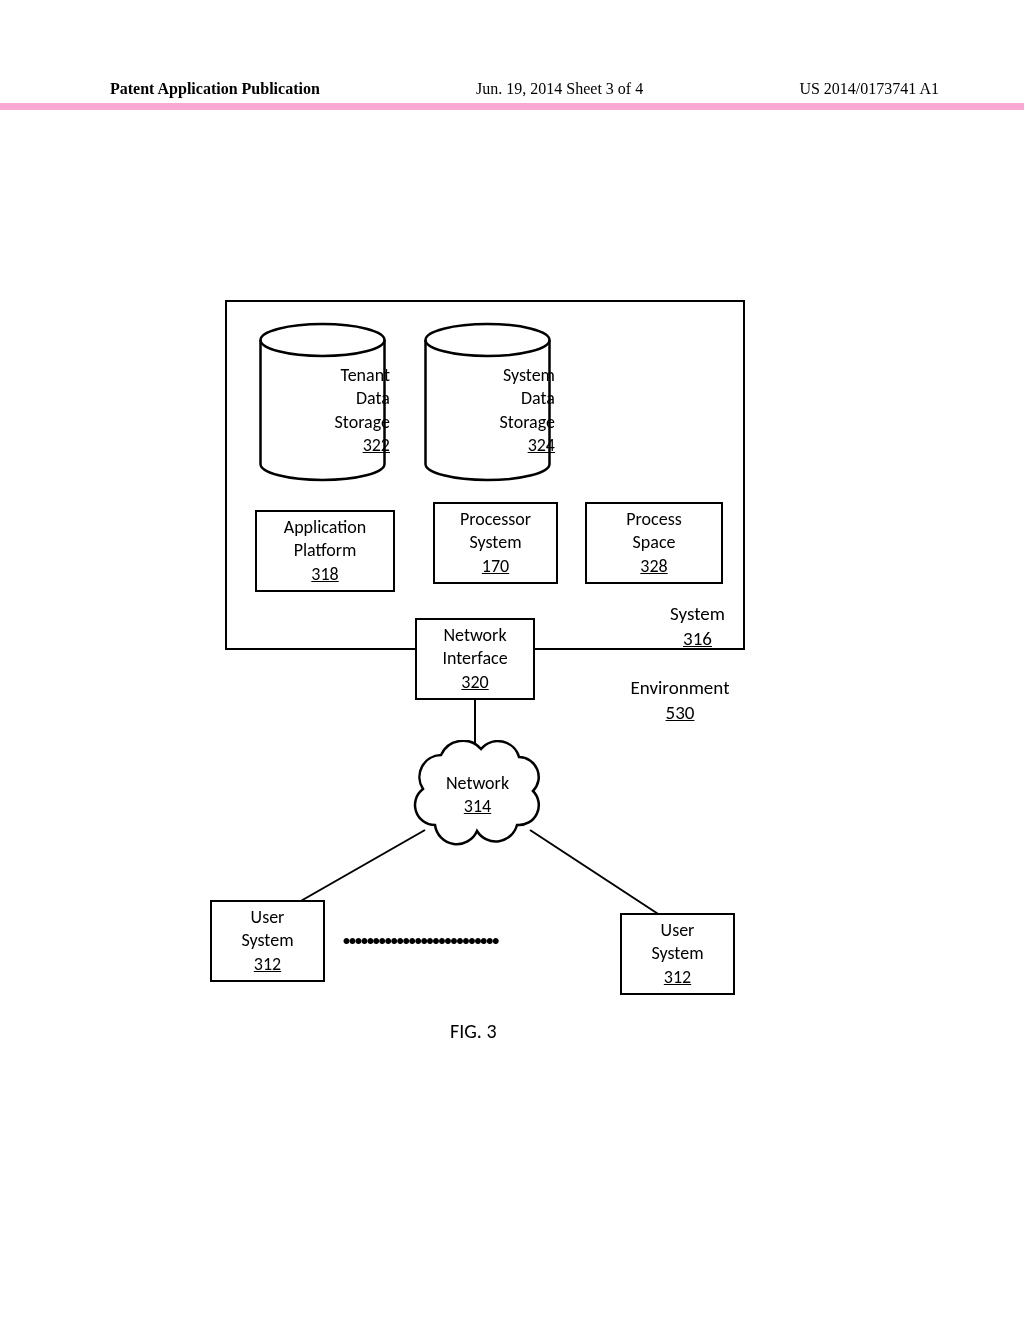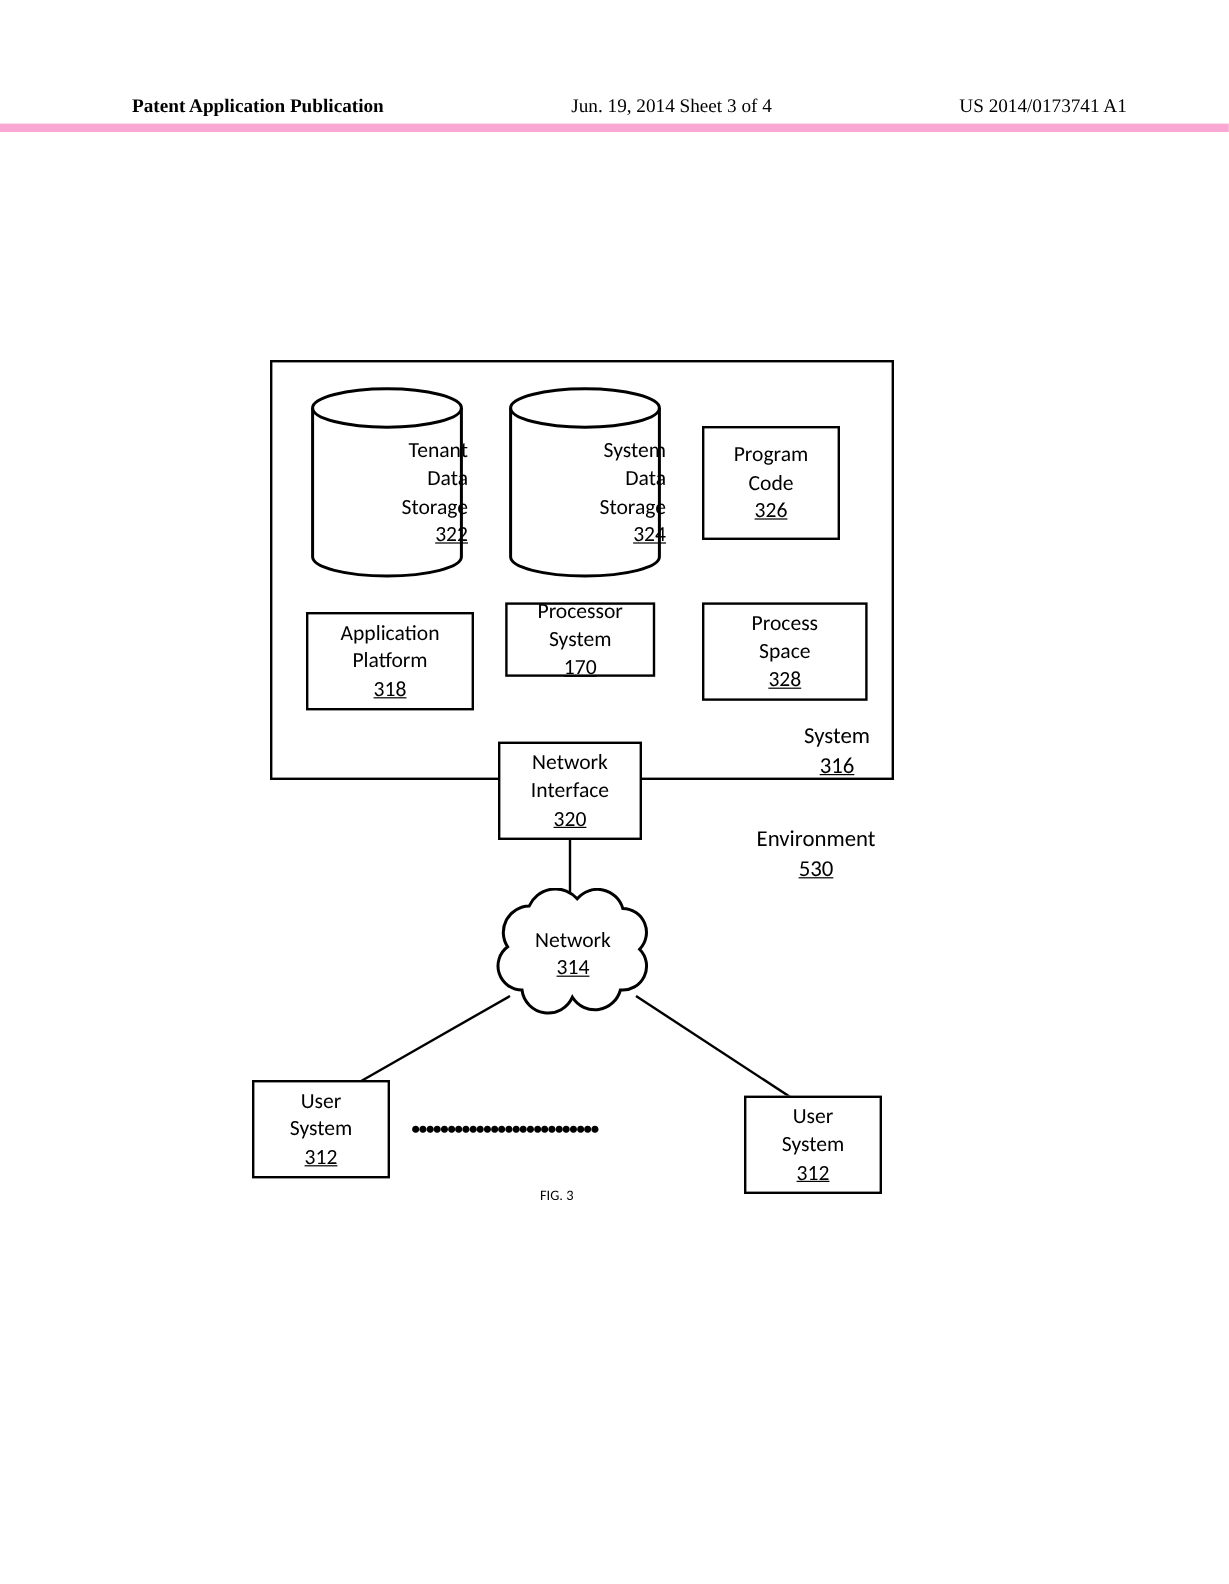--- a/index.html
+++ b/index.html
@@ -90,21 +90,22 @@
     line-height: 1.3;
   }
   .conn-svg {
     position: absolute;
     left: 0; top: 0;
     width: 530px; height: 730px;
     pointer-events: none;
   }
   .fig-cap {
     position: absolute;
-    font-size: 12px;
+    font-size: 20px;
+    margin-top: 29px;
   }
   .dot-row {
     position: absolute;
     font-size: 14px;
     letter-spacing: -1px;
     font-weight: bold;
   }
 </style>
 </head>
 <body>
@@ -149,33 +150,28 @@
       <path d="M 5.5 18 L 5.5 142 A 62 16 0 0 0 129.5 142 L 129.5 18" fill="none" stroke="#000" stroke-width="2.5"></path>
     </svg>
     <div class="cyl-text">
       <div>System</div>
       <div>Data</div>
       <div>Storage</div>
       <div class="ref-num">324</div>
     </div>
   </div>
 
-  <div class="rect-box" style="left:360px; top:55px; width:115px; height:95px;">
-    <div>Program</div>
-    <div>Code</div>
-    <div class="ref-num">326</div>
-  </div>
 
   <div class="rect-box" style="left:30px; top:210px; width:140px; height:82px;">
     <div>Application</div>
     <div>Platform</div>
     <div class="ref-num">318</div>
   </div>
 
-  <div class="rect-box" style="left:196px; top:202px; width:125px; height:62px;">
+  <div class="rect-box" style="left:208px; top:202px; width:125px; height:82px;">
     <div>Processor</div>
     <div>System</div>
     <div class="ref-num">170</div>
   </div>
 
   <div class="rect-box" style="left:360px; top:202px; width:138px; height:82px;">
     <div>Process</div>
     <div>Space</div>
     <div class="ref-num">328</div>
   </div>
@@ -184,21 +180,21 @@
     <div>System</div>
     <div class="ref-num">316</div>
   </div>
 
   <div class="rect-box" style="left:190px; top:318px; width:120px; height:82px;">
     <div>Network</div>
     <div>Interface</div>
     <div class="ref-num">320</div>
   </div>
 
-  <div class="label-block" style="left:385px; top:388px; width:140px;">
+  <div class="label-block" style="left:385px; top:376px; width:140px;">
     <div>Environment</div>
     <div class="ref-num">530</div>
   </div>
 
   <div class="cloud" style="left:175px; top:440px; width:155px; height:110px;">
     <svg width="155" height="110" viewBox="0 0 155 110">
       <path d="M 35 85
                a 20 20 0 0 1 -12 -36
                a 22 22 0 0 1 18 -34
                a 24 24 0 0 1 40 -6

